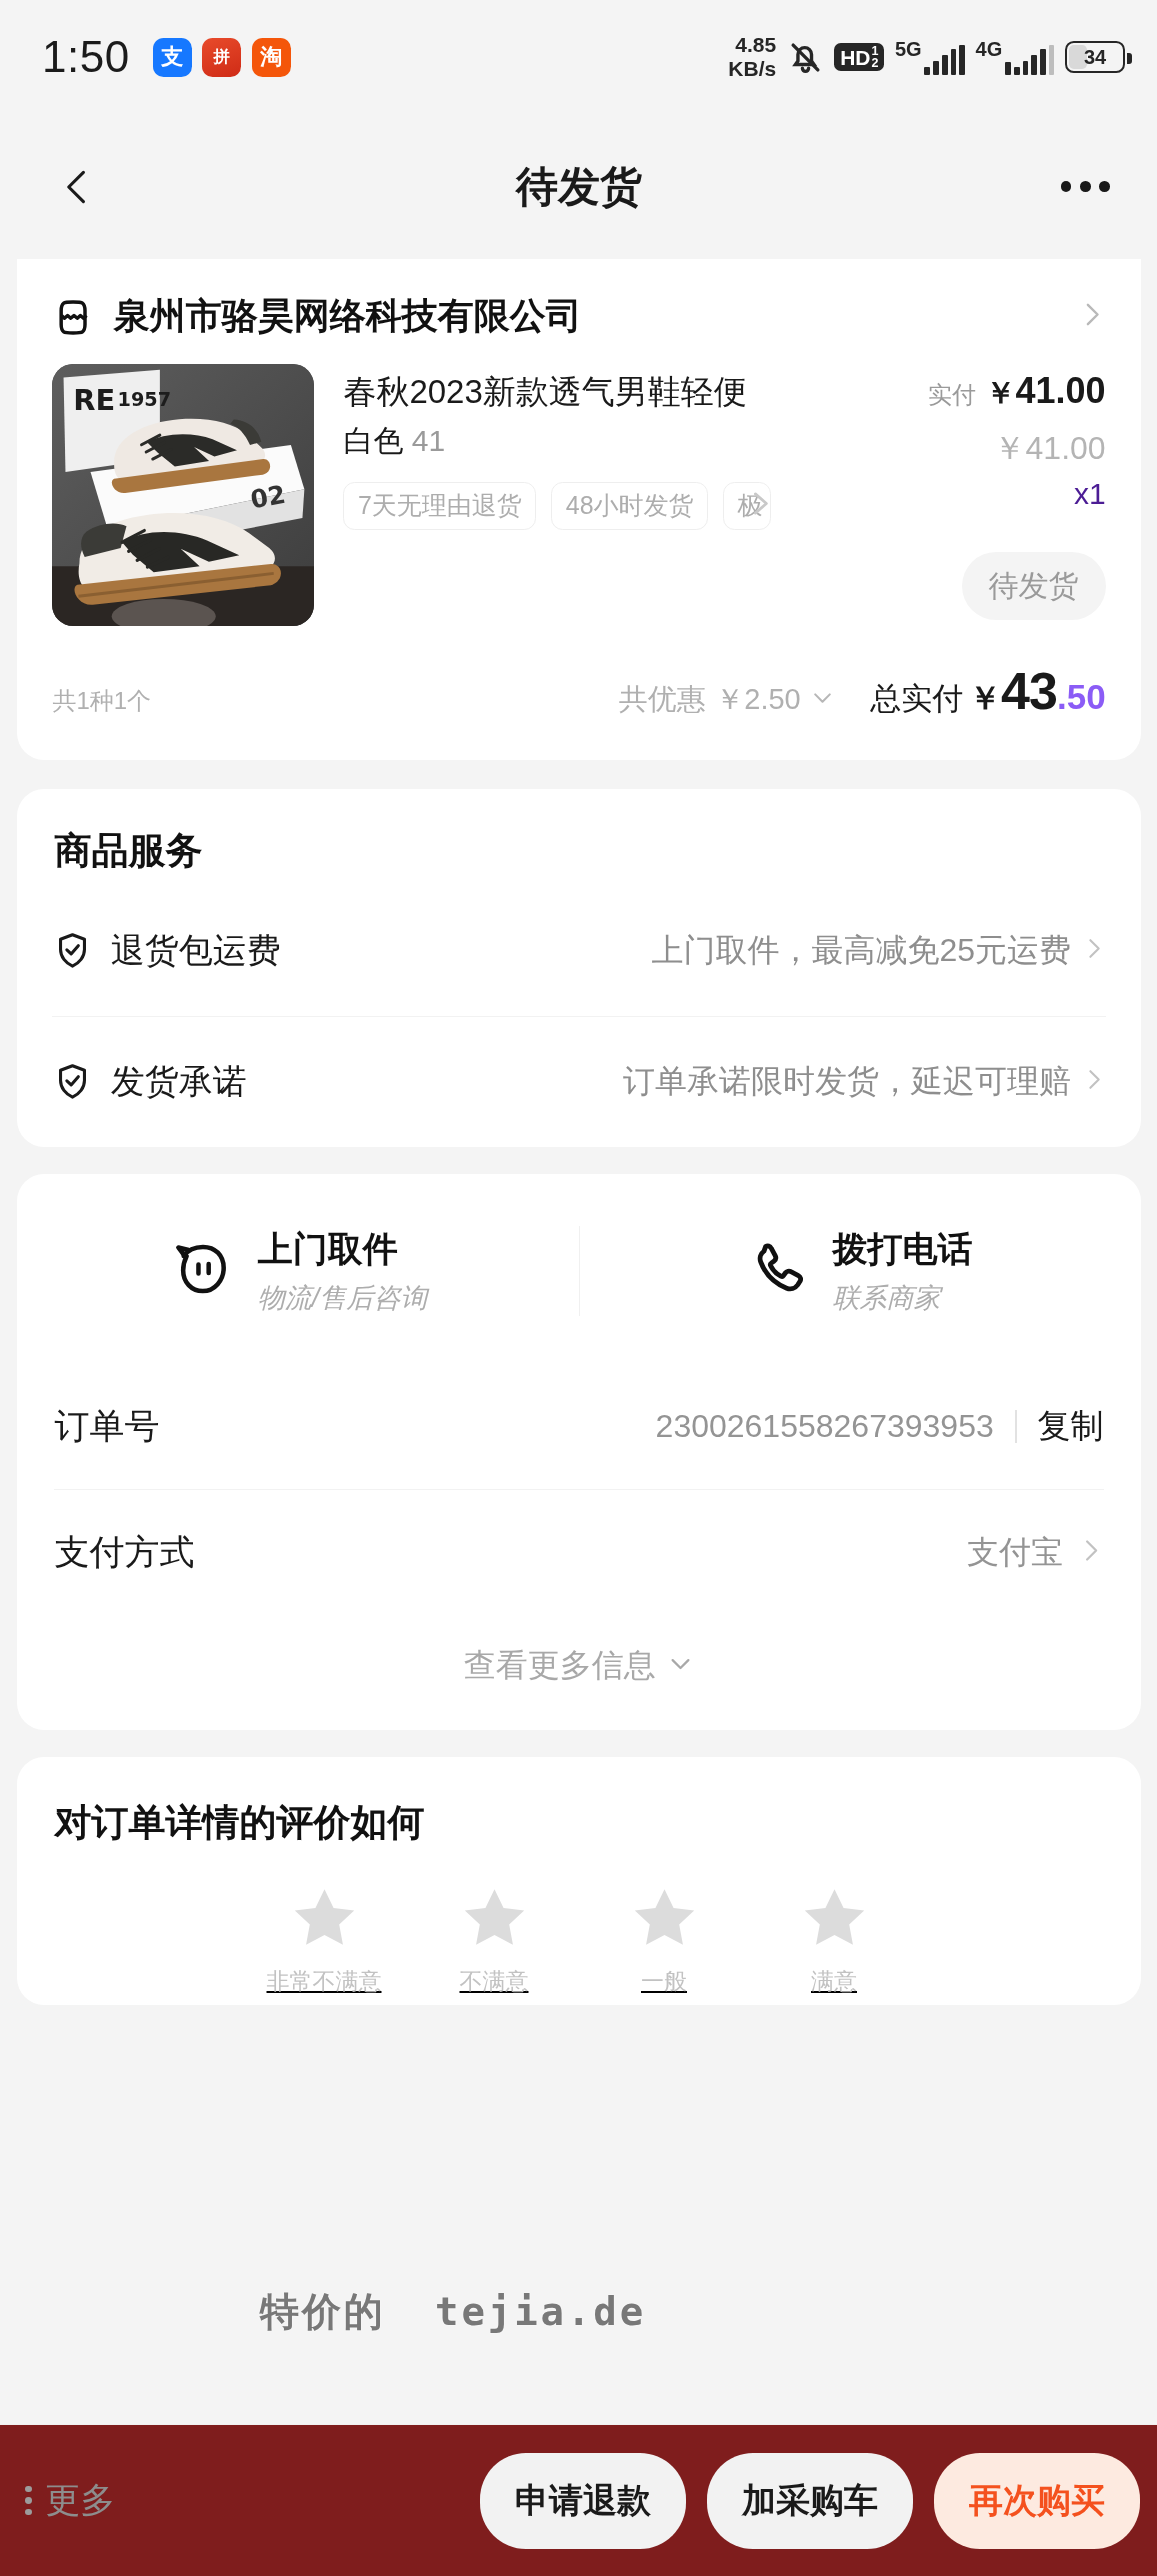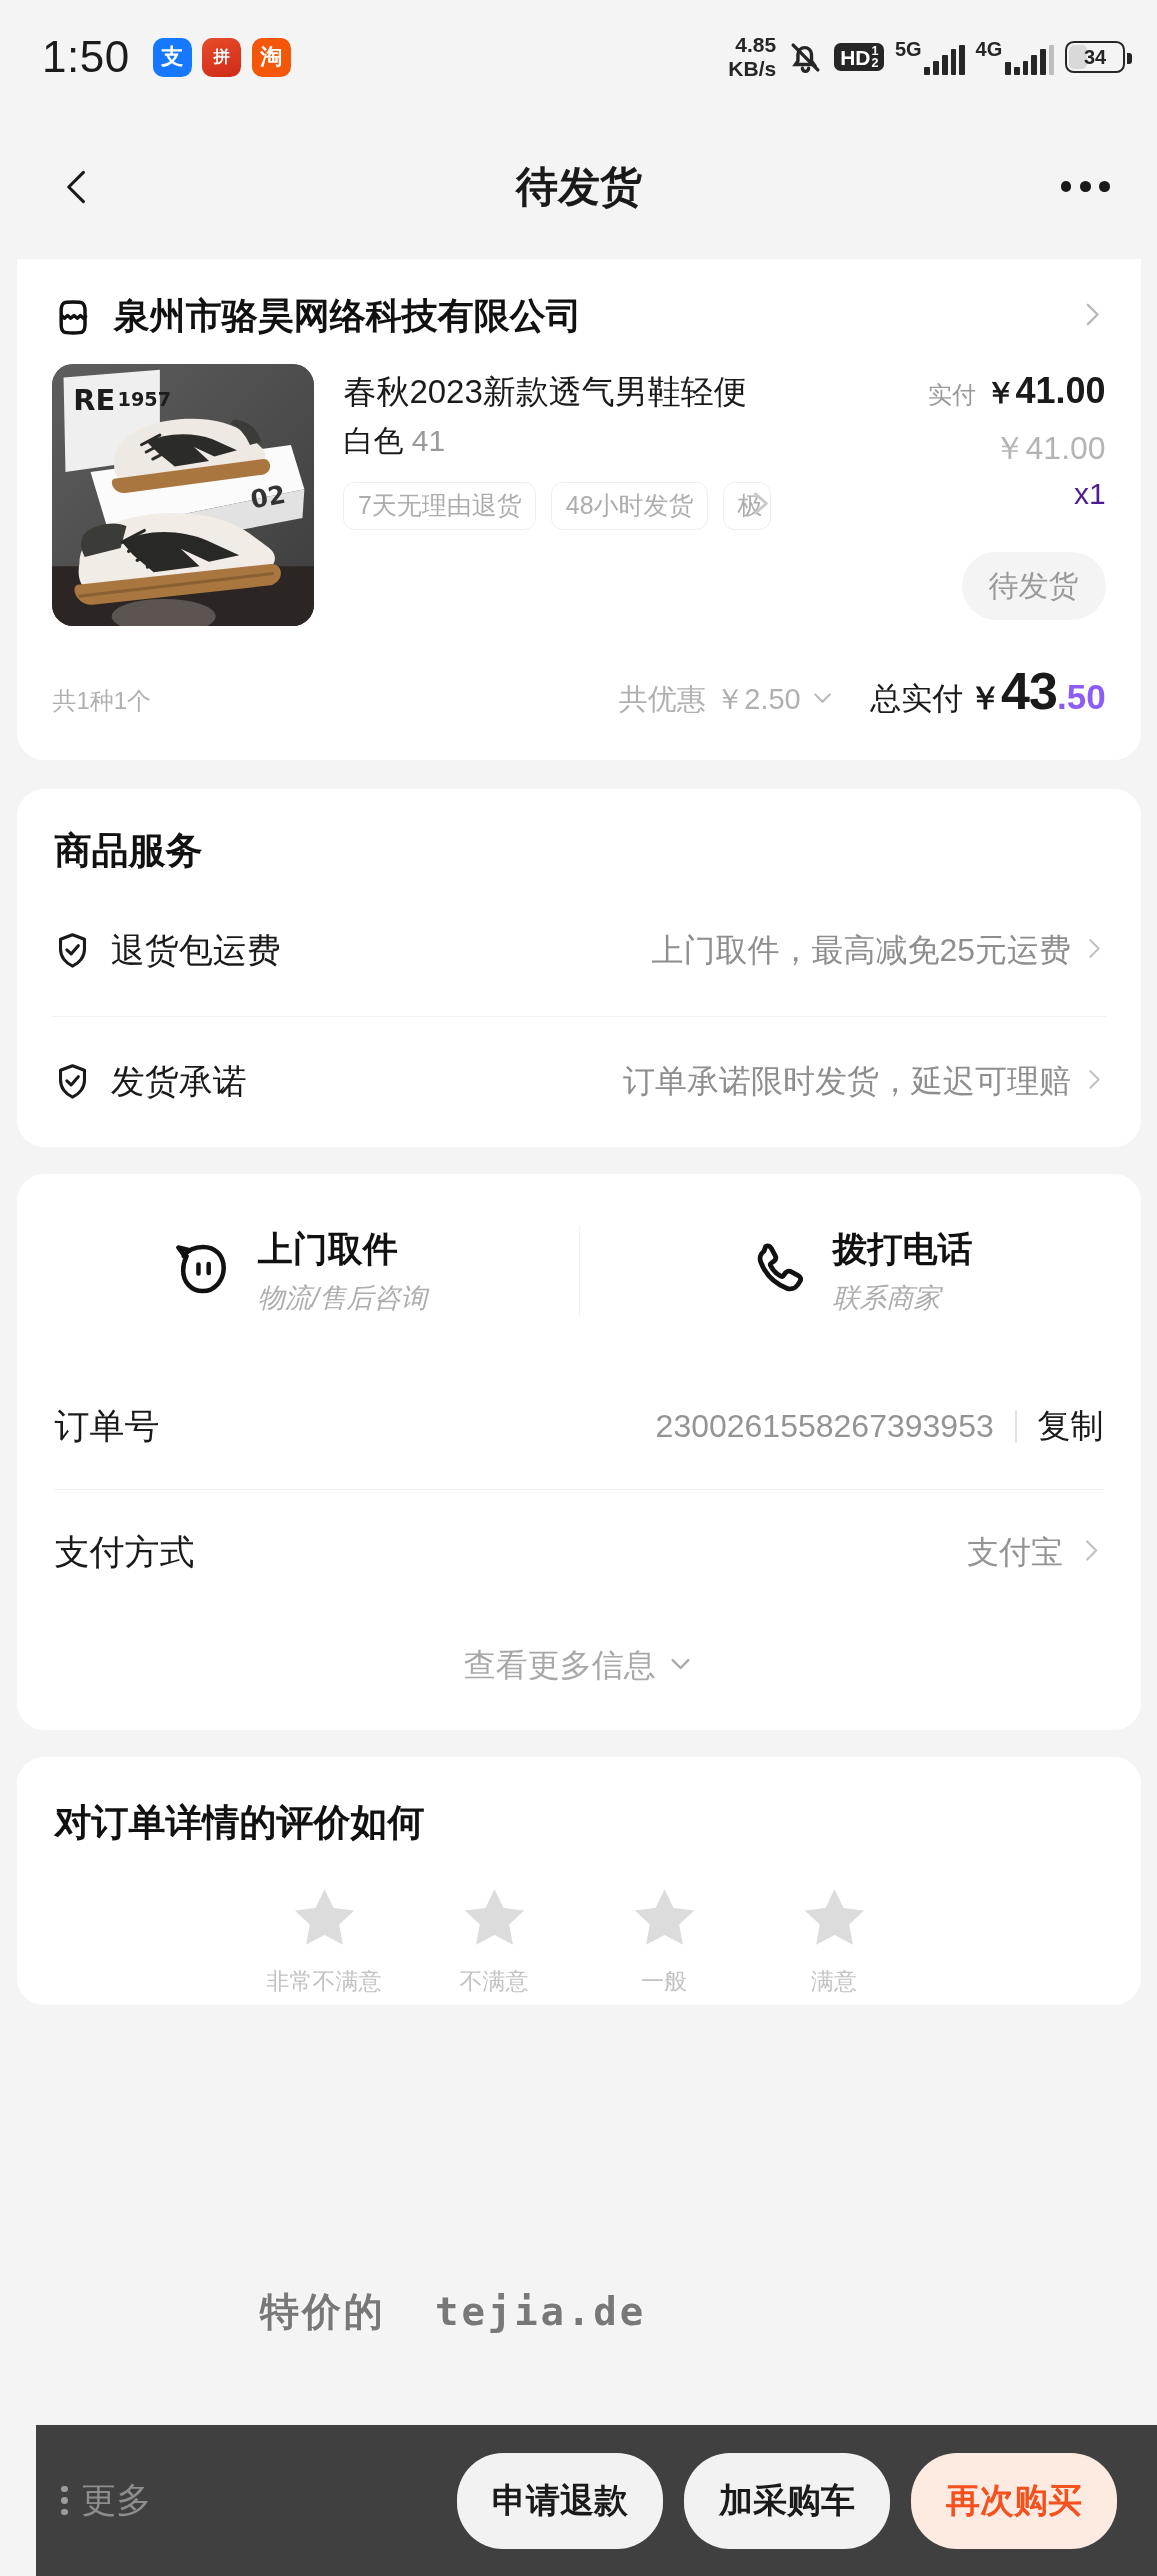--- a/index.html
+++ b/index.html
@@ -178,40 +178,39 @@
   .info-sep { width: 1.9px; height: 33px; background: #e2e2e2; margin: 0 21px; }
   .copy-btn { font-size: 33px; color: #1a1a1a; }
   .more-info {
     text-align: center; padding: 29px 0 42px;
     font-size: 32px; color: #a8a8a8;
     display: flex; align-items: center; justify-content: center; gap: 11.6px;
   }
 
   
   .rate-title { font-size: 37px; font-weight: 700; color: #111; padding: 41px 37px 0; }
-  .stars { display: flex; justify-content: center; gap: 54px; padding: 33px 0 7.7px; }
+  .stars { display: flex; justify-content: center; gap: 54px; padding: 33px 0 7.7px; text-decoration: underline; }
   .star-item { display: flex; flex-direction: column; align-items: center; width: 116px; }
   .star-label { font-size: 23px; color: #c2c2c2; margin-top: 5.8px; white-space: nowrap; }
 
   
   .watermark {
     position: absolute; left: 260px; top: 2285px;
     font-family: "DejaVu Sans Mono", monospace;
     font-size: 39px; font-weight: 700; color: #6e6e6e;
     letter-spacing: 2.9px; opacity: .92; pointer-events: none;
     text-shadow: 0 0 1.9px rgba(255,255,255,.8);
   }
 
   
   .bottombar {
     position: absolute; left: 0; right: 0; bottom: 0;
-    height: 152px; background: #404040;
-    display: flex; align-items: center; padding: 0 41px 0 25px;
+    height: 152px; background: #7f1d1d;
+    display: flex; align-items: center; padding: 0 18px 0 25px;
     border-top: 1.9px solid #f0f0f0;
-    margin-left: 36px;
   }
   .bb-more { display: flex; align-items: center; gap: 13.5px; }
   .bb-dots { display: flex; flex-direction: column; gap: 4.8px; }
   .bb-dots i { width: 6.8px; height: 6.8px; border-radius: 50%; background: #9c9c9c; display: block; }
   .bb-more-label { font-size: 35px; color: #8d8d8d; }
   .bb-btns { margin-left: auto; display: flex; gap: 21px; }
   .bb-btn {
     background: #f2f2f2; border-radius: 46px;
     font-size: 34px; font-weight: 700; color: #1a1a1a;
     padding: 25px 35px; white-space: nowrap;

